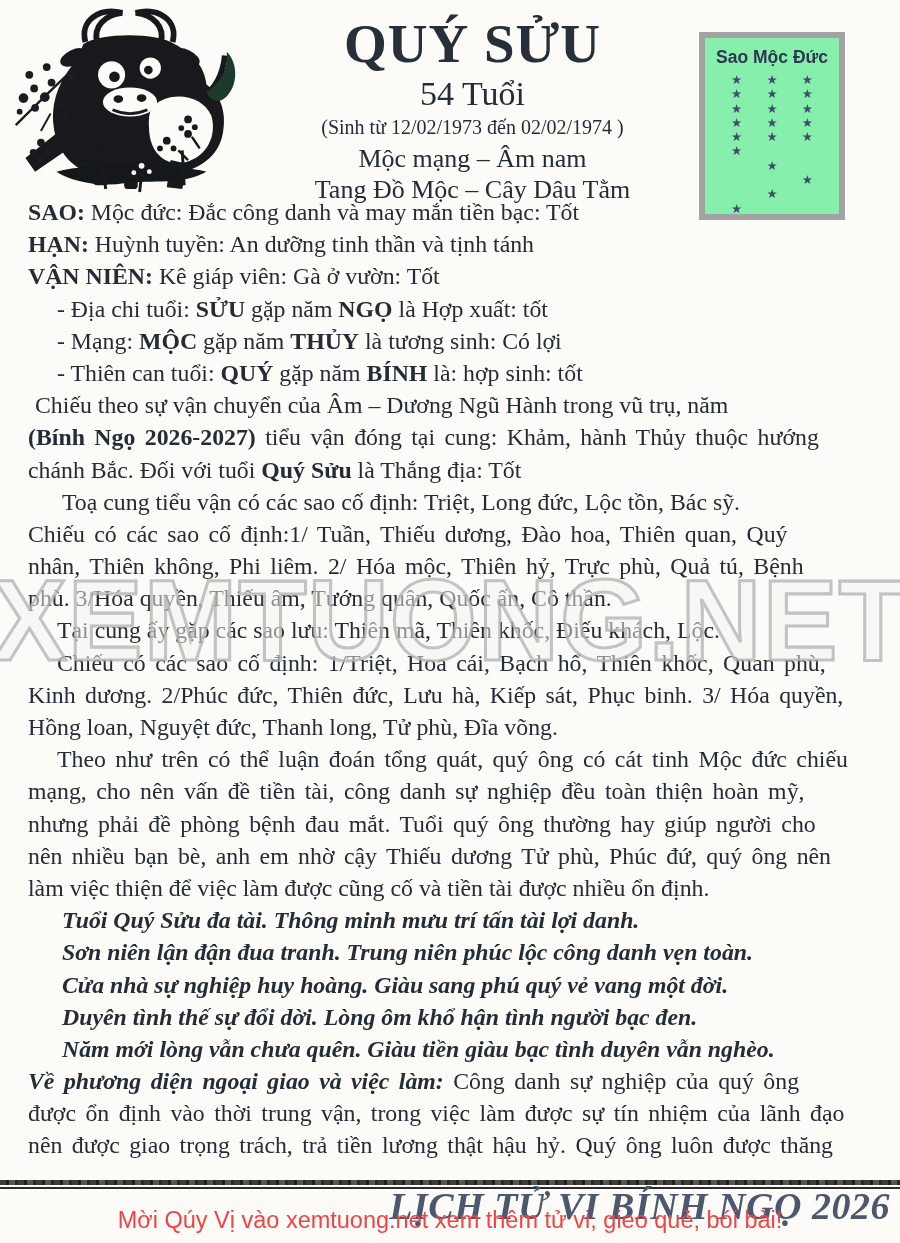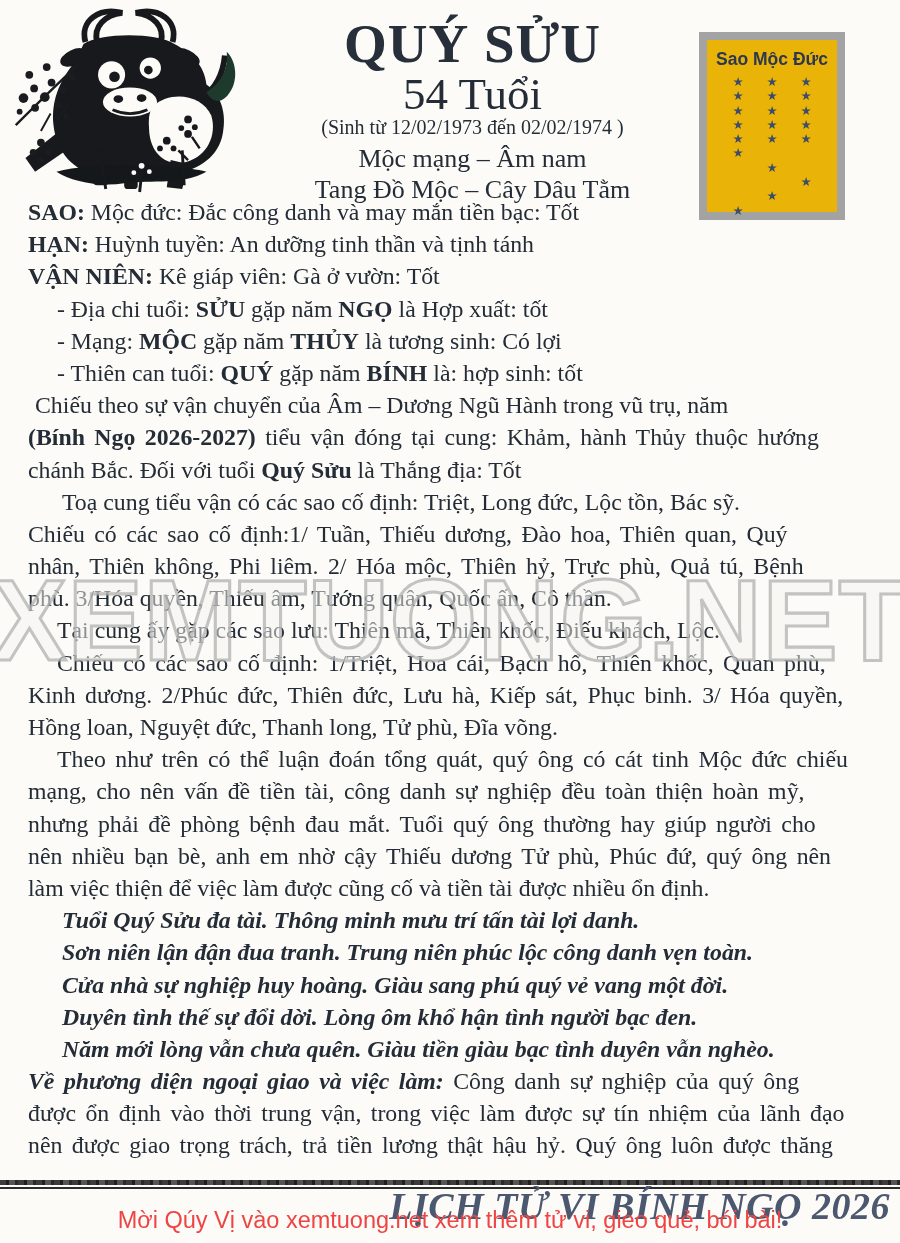--- a/index.html
+++ b/index.html
@@ -5,27 +5,27 @@
   html,body{margin:0;padding:0;}
   .page{
     position:relative; width:900px; height:1243px;
     background:#fcfbf7; overflow:hidden;
     font-family:"Liberation Serif", serif; color:#242c37;
   }
   
   .ox-wrap{position:absolute; left:8px; top:4px; width:242px; height:194px;}
   .hdr{position:absolute; left:245px; right:200px; top:12px; text-align:center;}
   .doc-title{font-size:55px; font-weight:bold; line-height:64px; letter-spacing:1px; color:#272f3a;}
-  .doc-age{font-size:45px; line-height:36px;}
+  .doc-age{font-size:34px; line-height:36px;}
   .doc-birth{font-size:20px; line-height:31px;}
   .doc-menh{font-size:26px; line-height:31px;}
   
   .star-box{
     position:absolute; left:699px; top:32px; width:146px; height:188px;
-    border:8px solid #a3a3a3; box-sizing:border-box; background:#eab308;
+    border:6px solid #a3a3a3; box-sizing:border-box; background:#86efac;
   }
   .sb-title{margin-top:9px; text-align:center; font:bold 17.5px "Liberation Sans", sans-serif; color:#2c3850;}
   .sb-grid{display:grid; grid-template-columns:repeat(3,1fr); padding:5px 14px 0;}
   .star-cell{
     height:14.3px; line-height:14px; text-align:center;
     font-family:"DejaVu Sans", sans-serif; font-size:12.5px; color:#3d4d69;
   }
   
   .body-text{
     position:absolute; left:28px; right:20px; top:196px;

